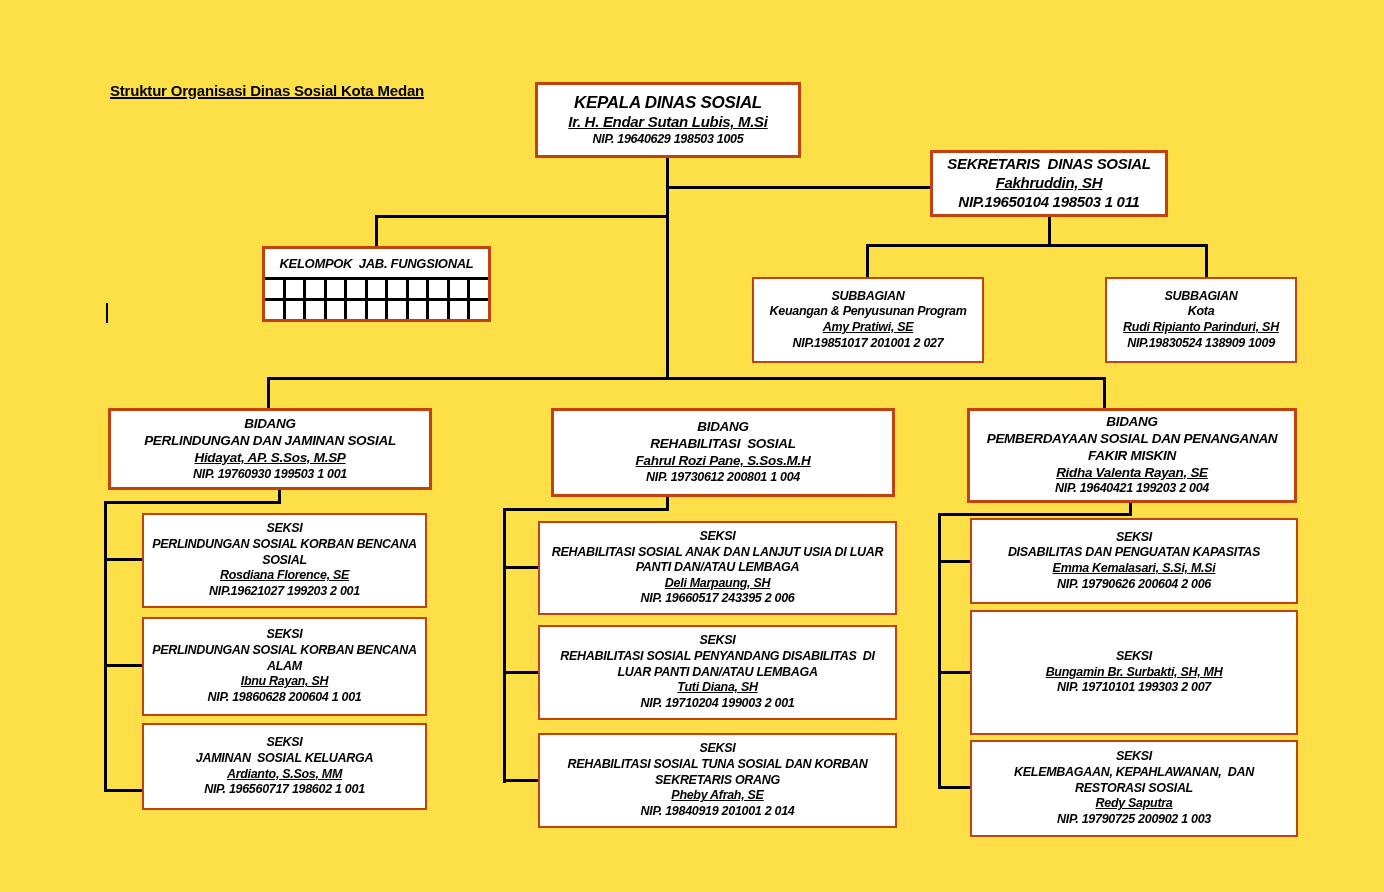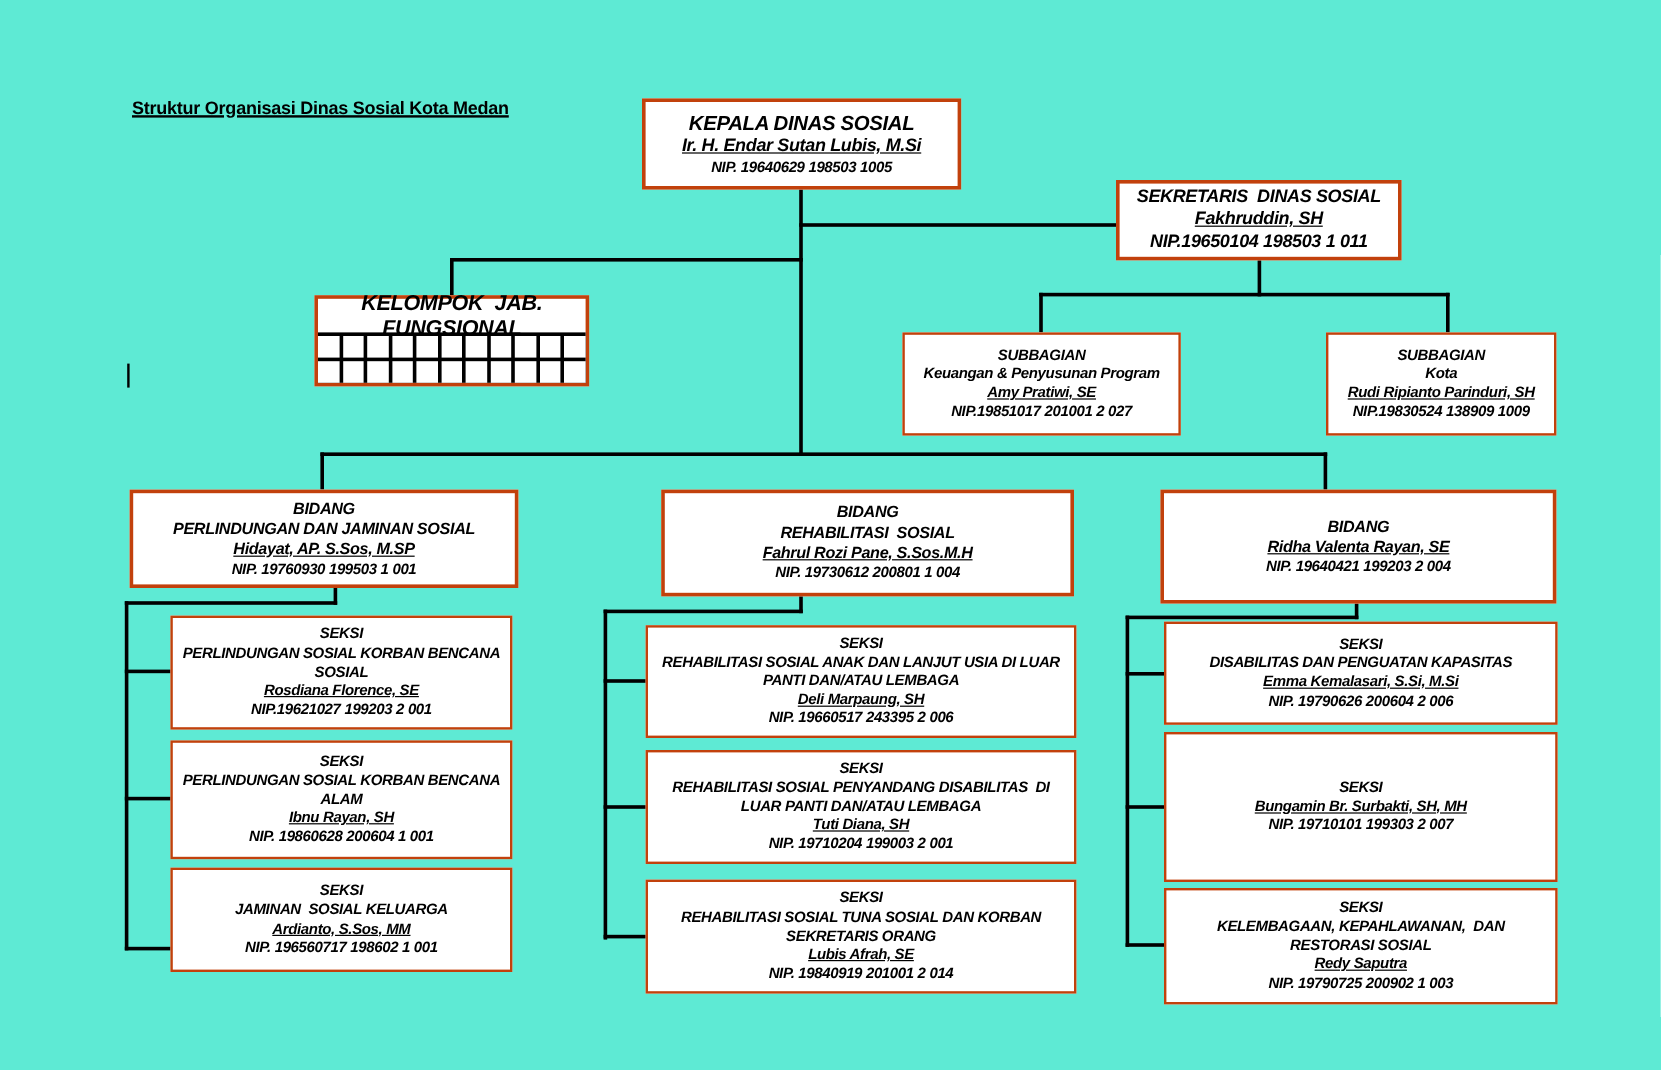--- a/index.html
+++ b/index.html
@@ -1,18 +1,18 @@
 <!DOCTYPE html>
 <html><head>
 <meta charset="utf-8">
 <style>
   * { margin:0; padding:0; box-sizing:border-box; }
   html,body { background:#ffffff; }
   body { font-family:"Liberation Sans","DejaVu Sans",sans-serif; color:#000; }
-  .canvas { position:relative; width:1384px; height:892px; background:#5eead4; overflow:hidden; }
+  .canvas { position:relative; width:1384px; height:892px; background:#fde047; overflow:hidden; }
 
   .page-title {
     position:absolute; left:110px; top:82px;
     font-size:15px; font-weight:bold; text-decoration:underline;
     text-decoration-thickness:2px; letter-spacing:-0.2px;
   }
 
   .box {
     position:absolute; background:#fff; border:3px solid #c2410c;
     display:flex; flex-direction:column; justify-content:center; align-items:center;
@@ -25,21 +25,21 @@
   .b-kepala { left:535px; top:82px; width:266px; height:76px; }
   .b-kepala .t1 { font-size:17px; }
   .b-kepala .nm { font-size:15px; }
   .b-kepala .nip { font-size:12.5px; }
 
   .b-sekretaris { left:930px; top:150px; width:238px; height:67px; }
   .b-sekretaris .bline { font-size:15px; }
 
   .b-kelompok { left:262px; top:246px; width:229px; height:76px; padding:0; justify-content:flex-start; }
   .kel-header { width:100%; height:31px; display:flex; align-items:center; justify-content:center;
-    font-size:18px; font-weight:bold; border-bottom:3px solid #000; white-space:pre-wrap; }
+    font-size:13px; font-weight:bold; border-bottom:3px solid #000; white-space:pre-wrap; }
   .kel-grid { flex:1; width:100%; display:grid; gap:3px; background:#000; }
   .fcell { background:#fff; }
 
   .b-subbag1 { left:752px; top:277px; width:232px; height:86px; border-width:2px; }
   .b-subbag2 { left:1105px; top:277px; width:192px; height:86px; border-width:2px; }
 
   .b-bidang1 { left:108px; top:408px; width:324px; height:82px; }
   .b-bidang2 { left:551px; top:408px; width:344px; height:89px; }
   .b-bidang3 { left:967px; top:408px; width:330px; height:95px; }
   .b-bidang1 .bline, .b-bidang2 .bline, .b-bidang3 .bline { font-size:13.5px; }
@@ -163,20 +163,21 @@
 
   <div class="box b-bidang2">
     <div class="bline t1">BIDANG</div>
     <div class="bline">REHABILITASI  SOSIAL</div>
     <div class="bline nm">Fahrul Rozi Pane, S.Sos.M.H</div>
     <div class="bline nip">NIP. 19730612 200801 1 004</div>
   </div>
 
   <div class="box b-bidang3">
     <div class="bline t1">BIDANG</div>
+    <div class="bline">PEMBERDAYAAN SOSIAL DAN PENANGANAN FAKIR MISKIN</div>
     <div class="bline nm">Ridha Valenta Rayan, SE</div>
     <div class="bline nip">NIP. 19640421 199203 2 004</div>
   </div>
 
   <div class="box seksi b-s11">
     <div class="bline t1">SEKSI</div>
     <div class="bline">PERLINDUNGAN SOSIAL KORBAN BENCANA SOSIAL</div>
     <div class="bline nm">Rosdiana Florence, SE</div>
     <div class="bline nip">NIP.19621027 199203 2 001</div>
   </div>
@@ -201,21 +202,21 @@
   </div>
   <div class="box seksi b-s22">
     <div class="bline t1">SEKSI</div>
     <div class="bline">REHABILITASI SOSIAL PENYANDANG DISABILITAS  DI LUAR PANTI DAN/ATAU LEMBAGA</div>
     <div class="bline nm">Tuti Diana, SH</div>
     <div class="bline nip">NIP. 19710204 199003 2 001</div>
   </div>
   <div class="box seksi b-s23">
     <div class="bline t1">SEKSI</div>
     <div class="bline">REHABILITASI SOSIAL TUNA SOSIAL DAN KORBAN SEKRETARIS ORANG</div>
-    <div class="bline nm">Lubis Afrah, SE</div>
+    <div class="bline nm">Pheby Afrah, SE</div>
     <div class="bline nip">NIP. 19840919 201001 2 014</div>
   </div>
 
   <div class="box seksi b-s31">
     <div class="bline t1">SEKSI</div>
     <div class="bline">DISABILITAS DAN PENGUATAN KAPASITAS</div>
     <div class="bline nm">Emma Kemalasari, S.Si, M.Si</div>
     <div class="bline nip">NIP. 19790626 200604 2 006</div>
   </div>
   <div class="box seksi b-s32">

